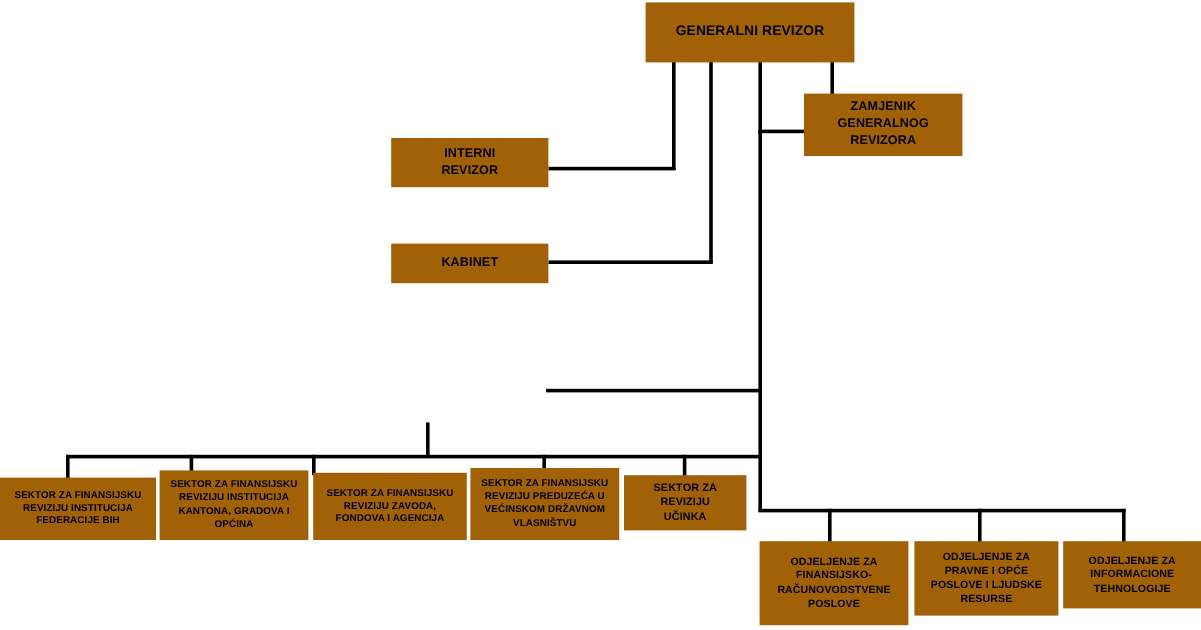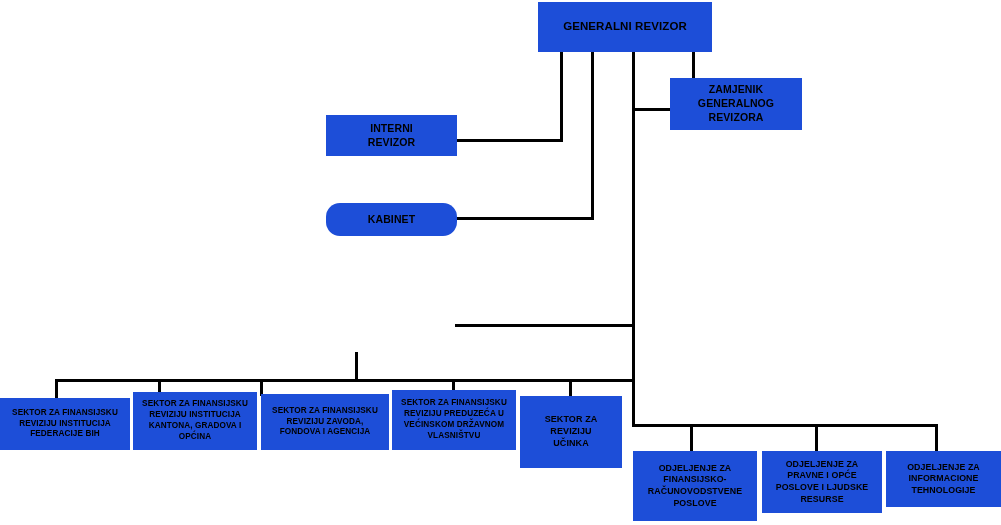--- a/index.html
+++ b/index.html
@@ -14,21 +14,21 @@
   #chart {
     position: relative;
     width: 1001px;
     height: 525px;
     background: #ffffff;
     overflow: hidden;
   }
   .node {
     position: absolute;
     box-sizing: border-box;
-    background: #1d4ed8;
+    background: #a16207;
     display: flex;
     align-items: center;
     justify-content: flex-end;
     text-align: center;
     color: #000000;
     font-weight: bold;
     letter-spacing: 0.1px;
     line-height: 1.32;
     padding: 2px 4px;
     z-index: 3;
@@ -43,28 +43,28 @@
     background: #000000;
     z-index: 2;
   }
   .h { height: 3px; }
   .v { width: 3px; }
 
   
   #n-generalni    { left: 538px; top: 2px;   width: 174px; height: 50px;  font-size: 11.5px; }
   #n-zamjenik     { left: 670px; top: 78px;  width: 132px; height: 52px;  font-size: 10.5px; }
   #n-interni      { left: 326px; top: 115px; width: 131px; height: 41px;  font-size: 10.5px; }
-  #n-kabinet      { left: 326px; top: 203px; width: 131px; height: 33px;  font-size: 10.5px; border-radius: 14px; }
+  #n-kabinet      { left: 326px; top: 203px; width: 131px; height: 33px;  font-size: 10.5px; }
   #n-razvoj       { left: 322px; top: 280px; width: 133px; height: 72px;  font-size: 10.5px; }
 
   #n-sektor-1     { left: 0px;   top: 398px; width: 130px; height: 52px;  font-size: 8.2px; }
   #n-sektor-2     { left: 133px; top: 392px; width: 124px; height: 58px;  font-size: 8.2px; }
   #n-sektor-3     { left: 261px; top: 394px; width: 128px; height: 56px;  font-size: 8.2px; }
   #n-sektor-4     { left: 392px; top: 390px; width: 124px; height: 60px;  font-size: 8.2px; }
-  #n-sektor-5     { left: 520px; top: 396px; width: 102px; height: 72px;  font-size: 9px; }
+  #n-sektor-5     { left: 520px; top: 396px; width: 102px; height: 46px;  font-size: 9px; }
 
   #n-odjeljenje-1 { left: 633px; top: 451px; width: 124px; height: 70px;  font-size: 8.8px; }
   #n-odjeljenje-2 { left: 762px; top: 451px; width: 120px; height: 62px;  font-size: 8.8px; }
   #n-odjeljenje-3 { left: 886px; top: 451px; width: 115px; height: 56px;  font-size: 8.8px; }
 </style>
 </head>
 <body>
 
 <div id="chart">
 

